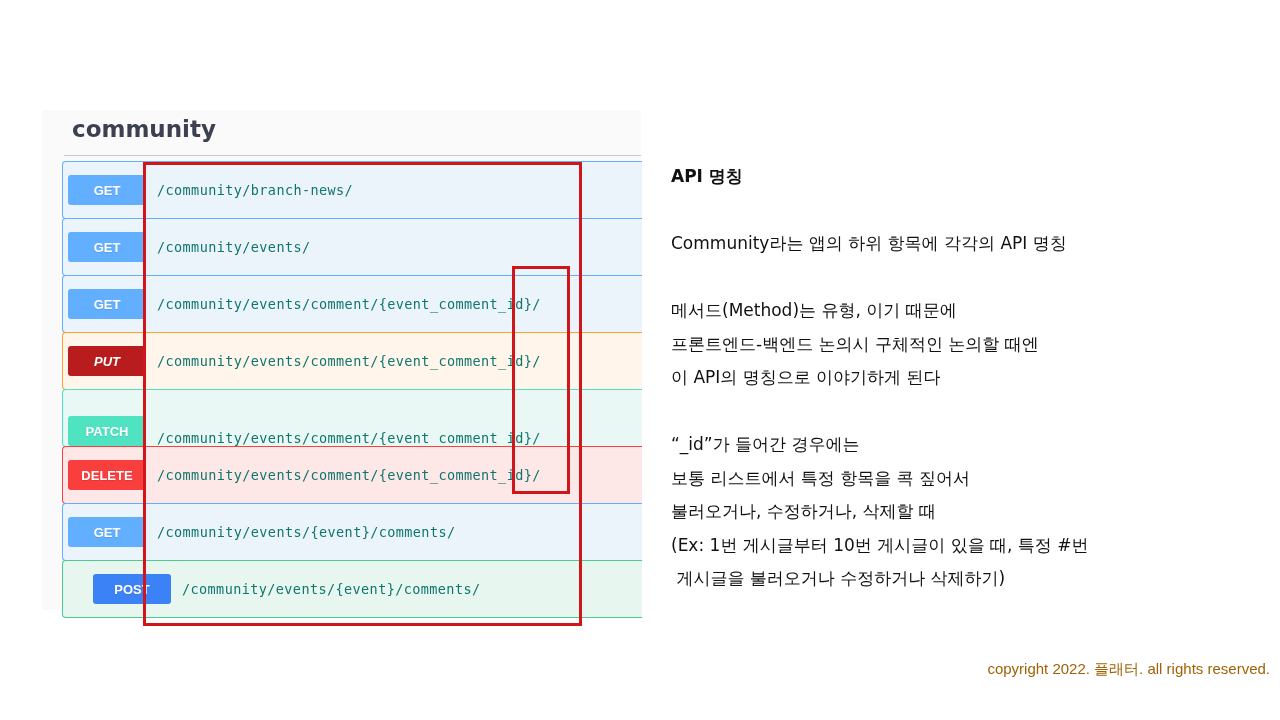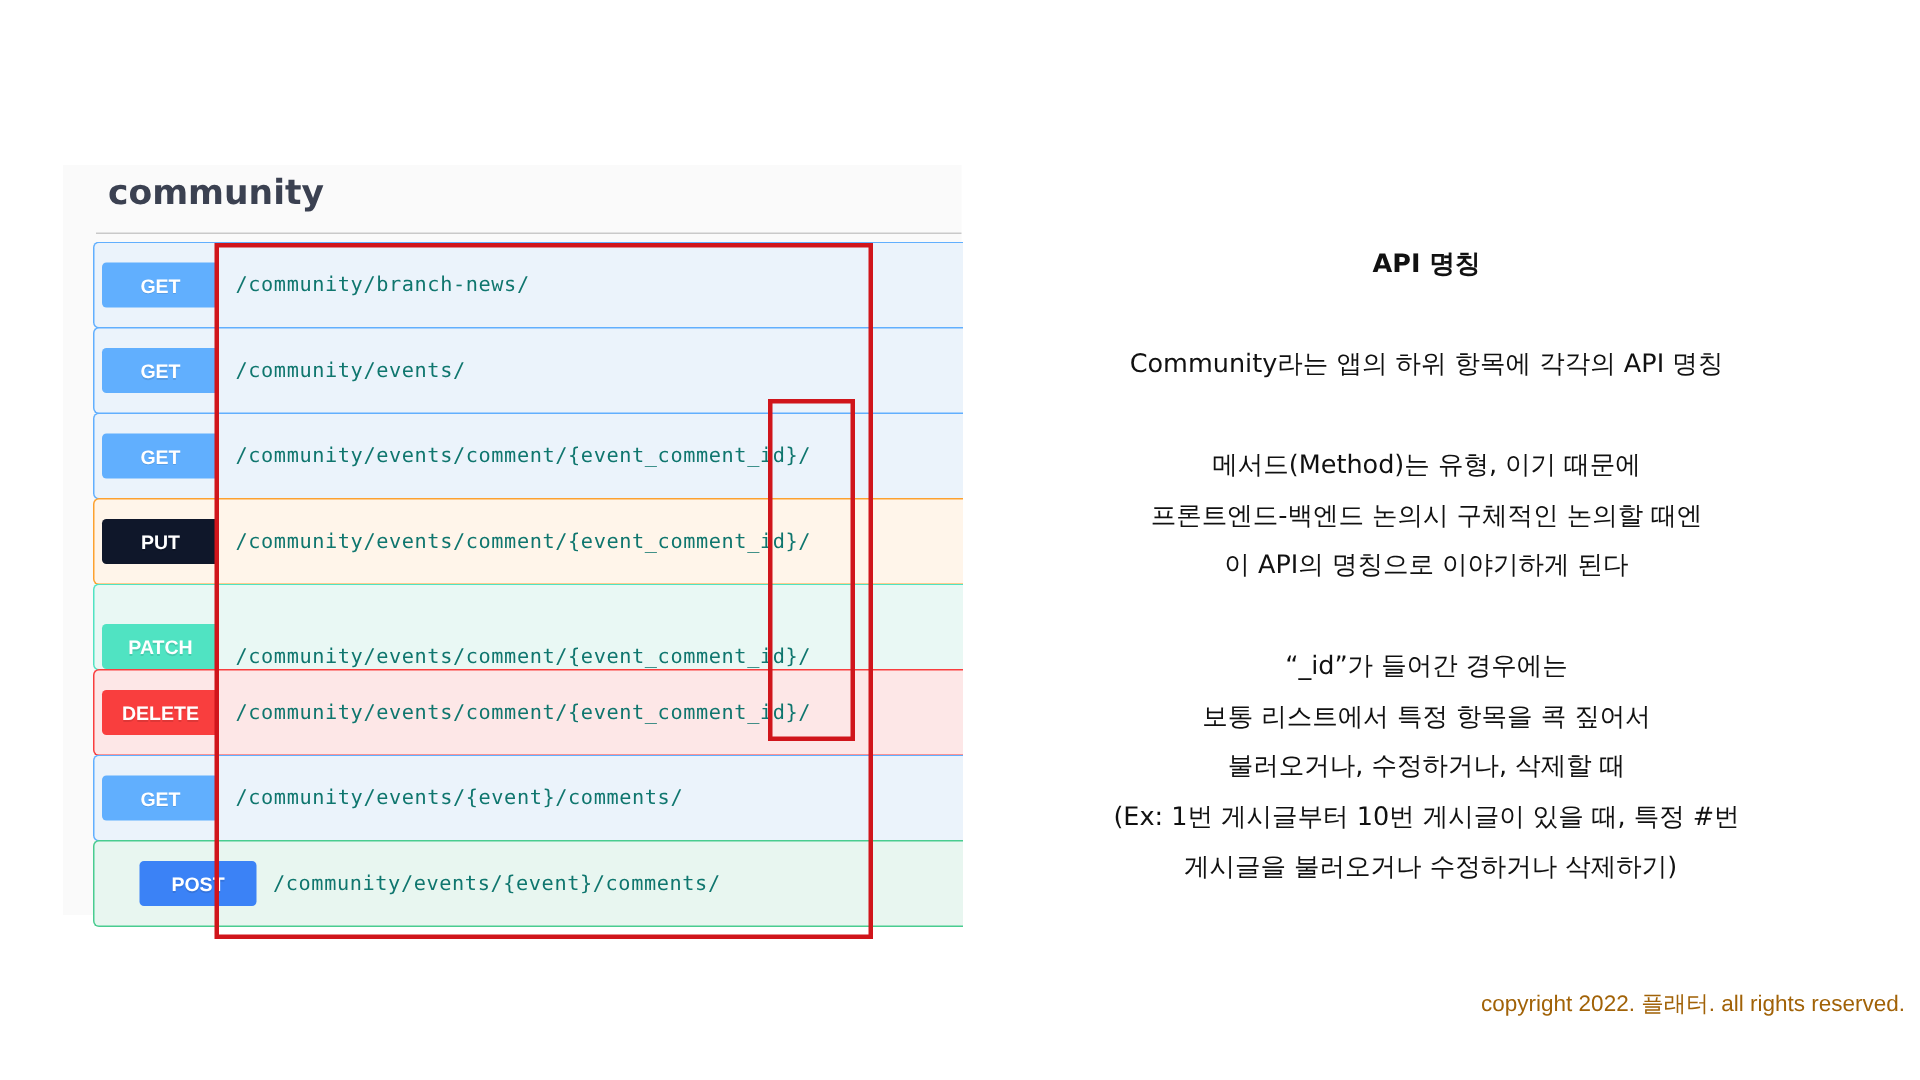--- a/index.html
+++ b/index.html
@@ -30,37 +30,36 @@
       font-size: 13px; display: flex; align-items: center; justify-content: center;
       text-shadow: 0 1px 0 rgba(0,0,0,0.1);
     }
     .op .path {
       margin-left: 11px; font-family: "DejaVu Sans Mono", monospace;
       font-size: 13.5px; color: #0f766e; letter-spacing: 0.4px;
     }
     .op.get    { background: #ebf3fb; border-color: #61affe; }
     .op.get .method { background: #61affe; }
     .op.put    { background: #fff5ea; border-color: #fca130; }
-    .op.put .method { background: #0f172a; }
+    .op.put .method { background: #b91c1c; font-style: italic; }
     .op.patch  { background: #e9f8f4; border-color: #50e3c2; align-items: flex-end; }
     .op.patch .method { background: #50e3c2; }
     .op.delete { background: #fde7e7; border-color: #f93e3e; }
     .op.delete .method { background: #f93e3e; }
     .op.post   { background: #e8f6f0; border-color: #49cc90; }
     .op.post .method { background: #3b82f6; margin-left: 30px; }
 
     .highlight {
       position: absolute; border: 3px solid #d0151b; pointer-events: none;
     }
 
     .notes {
       position: absolute; left: 671px; top: 160px; width: 560px;
       font-family: "DejaVu Sans", sans-serif; font-size: 17px; color: #111;
       line-height: 33.5px;
-      text-align: center;
     }
     .notes .heading { font-weight: bold; }
     .notes .gap { height: 33.5px; }
 
     .copyright {
       position: absolute; right: 10px; top: 660px;
       font-family: "Liberation Sans", sans-serif; font-size: 15px; color: #a16207;
     }
   </style>
 </head>

